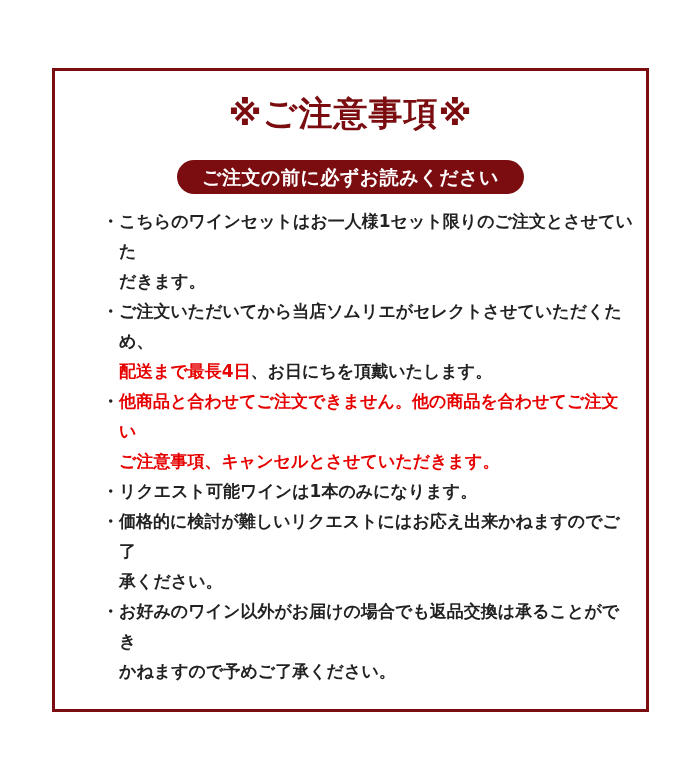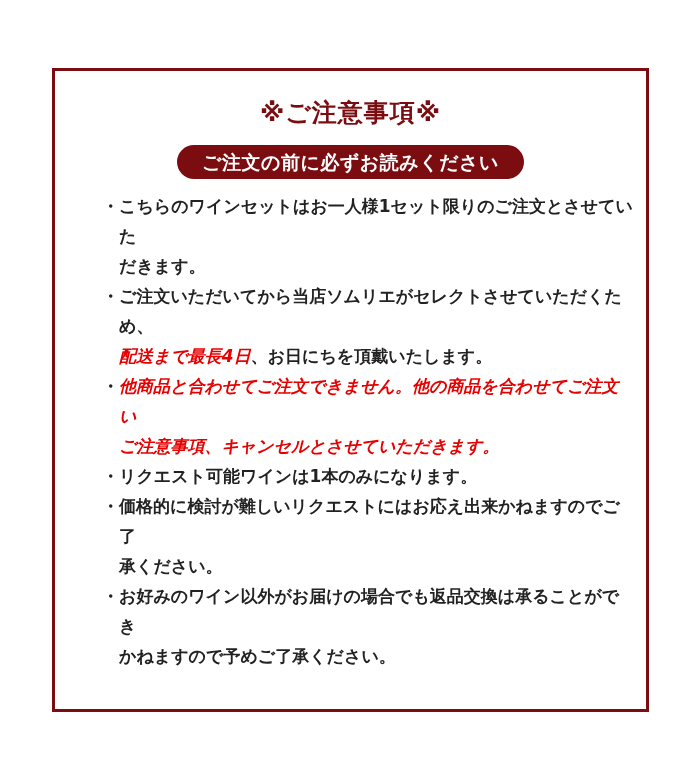--- a/index.html
+++ b/index.html
@@ -20,29 +20,29 @@
     position:absolute;
     left:52px;top:68px;
     width:597px;height:644px;
     box-sizing:border-box;
     border:3px solid var(--maroon);
     background:var(--bg);
   }
   .title{
     margin:24px 0 0;
     text-align:center;
-    font-size:25px;
+    font-size:34px;
     line-height:36px;
     font-weight:bold;
     color:var(--maroon);
     letter-spacing:1px;
   }
   .badge{
     width:347px;height:34px;
-    margin:14px auto 0;
+    margin:29px auto 0;
     background:var(--maroon);
     border-radius:17px;
     text-align:center;
     line-height:34px;
   }
   .badge span{
     color:#ffffff;
     font-size:19px;
     font-weight:bold;
     letter-spacing:0.5px;
@@ -53,21 +53,21 @@
     font-size:17px;
     font-weight:bold;
     line-height:30px;
     color:var(--text);
   }
   .note{
     white-space:pre-wrap;
     padding-left:64px;
     text-indent:-17px;
   }
-  .note .seg-red{color:var(--red);font-style:italic;}
+  .note .seg-red{color:var(--red);}
   .note .seg-black{color:var(--text);}
 </style>
 </head>
 <body>
 
 <div class="panel">
   <h1 class="title">※ご注意事項※</h1>
   <div class="badge">
     <span>ご注文の前に必ずお読みください</span>
   </div>

